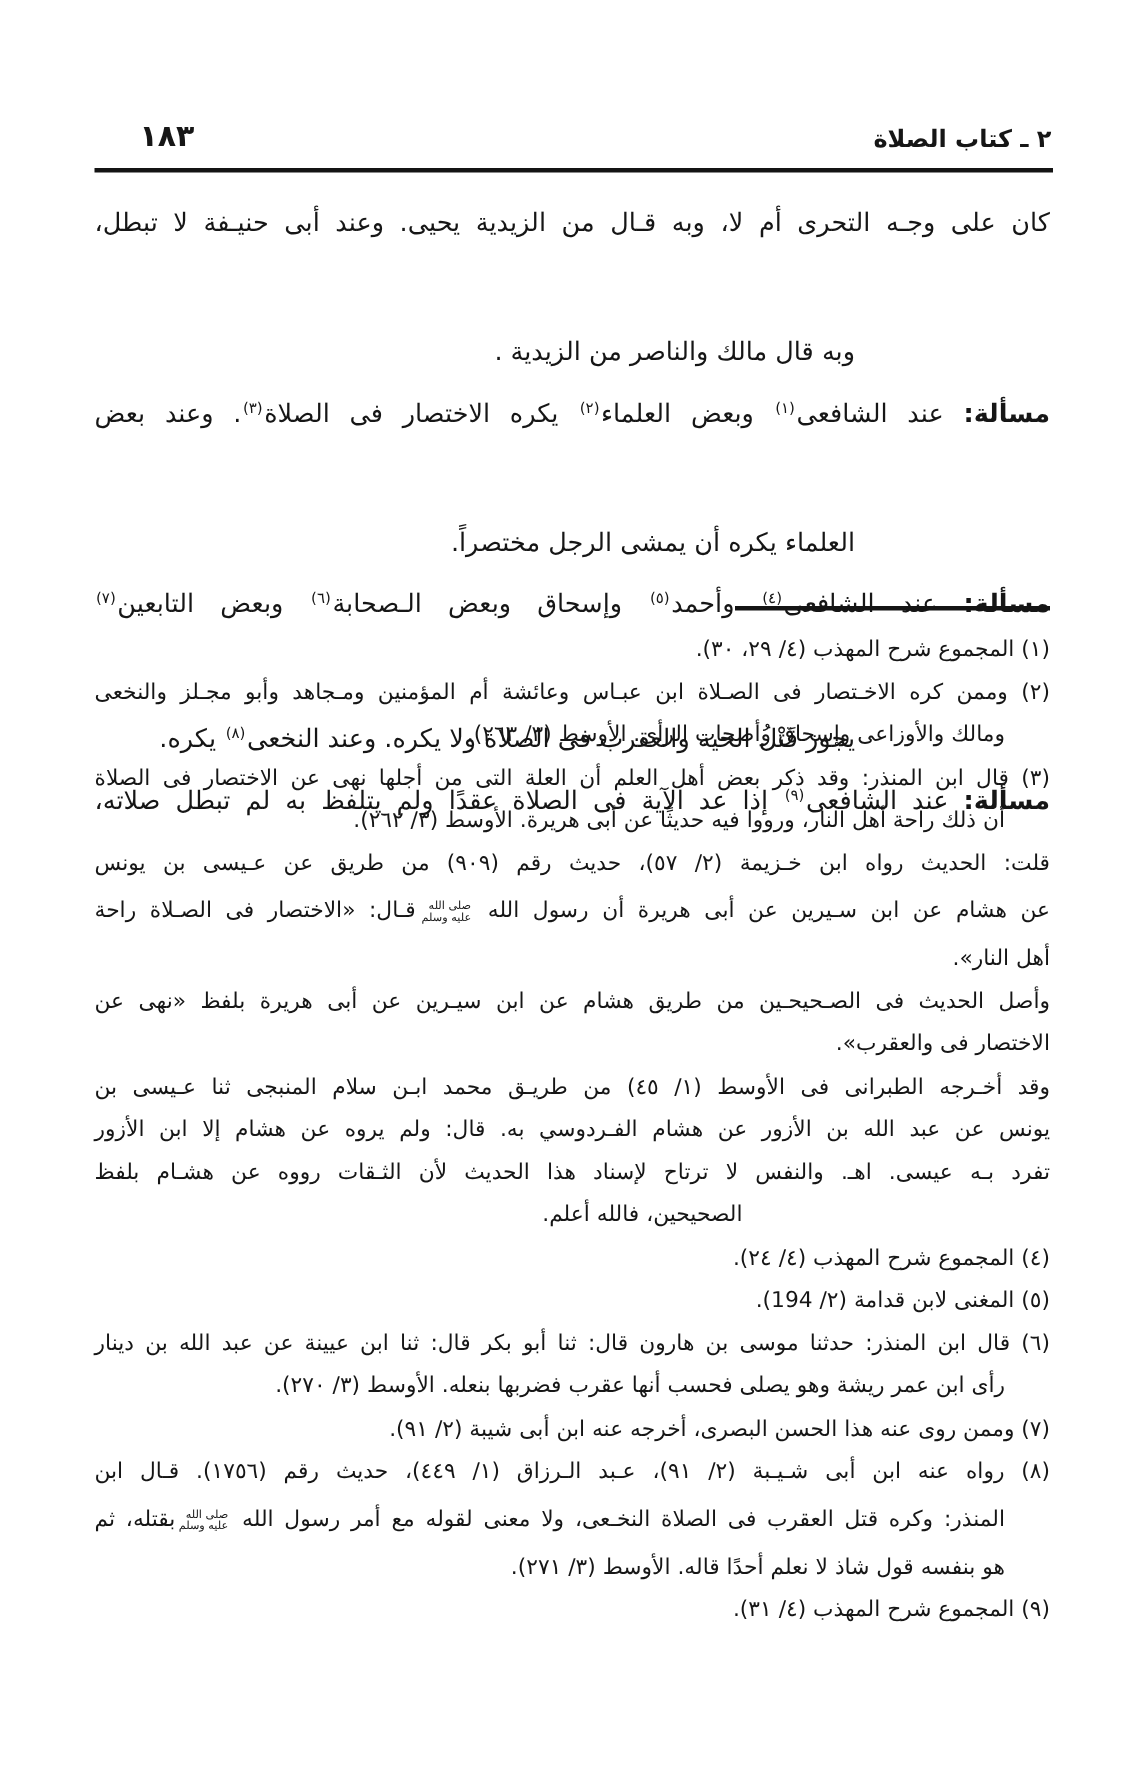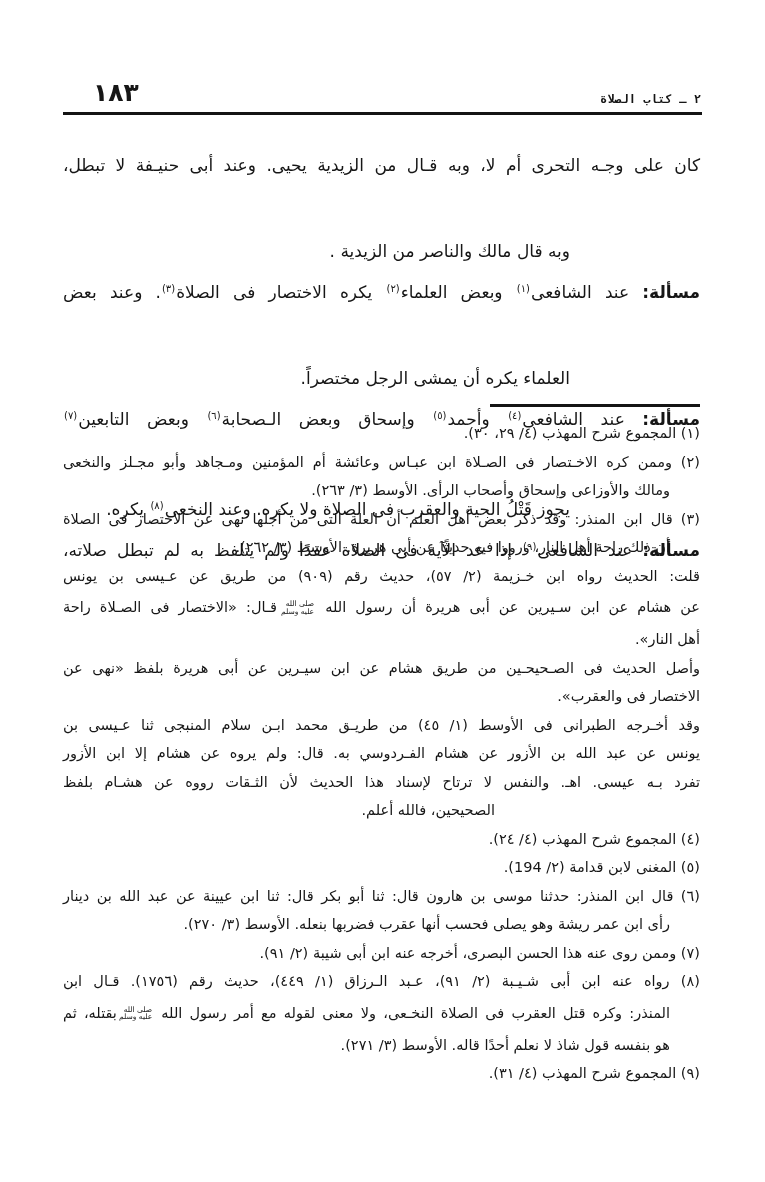--- a/index.html
+++ b/index.html
@@ -1,25 +1,25 @@
 <!DOCTYPE html>
 <html lang="ar"><head>
 <meta charset="utf-8">
 <style>
   html,body{margin:0;padding:0;background:#ffffff;}
   .page{position:relative;width:765px;height:1182px;background:#ffffff;
         font-family:"DejaVu Sans",sans-serif;color:#161616;overflow:hidden;}
 
   .header{position:absolute;top:78px;left:63px;right:64px;display:flex;
           justify-content:space-between;align-items:flex-end;direction:ltr;}
-  .pagenum{font-weight:bold;font-size:25px;padding-left:30px;letter-spacing:1px;}
-  .htitle{font-weight:bold;font-size:12px;font-family:Liberation Mono, monospace;}
+  .pagenum{font-weight:bold;font-size:20px;padding-left:30px;letter-spacing:1px;}
+  .htitle{font-weight:bold;font-size:16px;}
   .hrule{position:absolute;top:112px;left:63px;right:63px;height:3px;background:#141414;}
 
-  .bodytext{position:absolute;top:147px;left:63px;right:65px;direction:rtl;
+  .bodytext{position:absolute;top:131px;left:63px;right:65px;direction:rtl;
             font-size:17px;line-height:37.5px;}
   .fnsep{position:absolute;top:404px;right:65px;width:210px;height:3px;background:#141414;}
   .fns{position:absolute;top:419px;left:63px;right:65px;direction:rtl;
        font-size:14.5px;line-height:28.5px;}
 
   
   .j  {text-align:justify;text-align-last:justify;}
   .jc {text-align:justify;text-align-last:justify;padding-right:30px;}
   .s  {}
   .c  {padding-right:30px;}      

